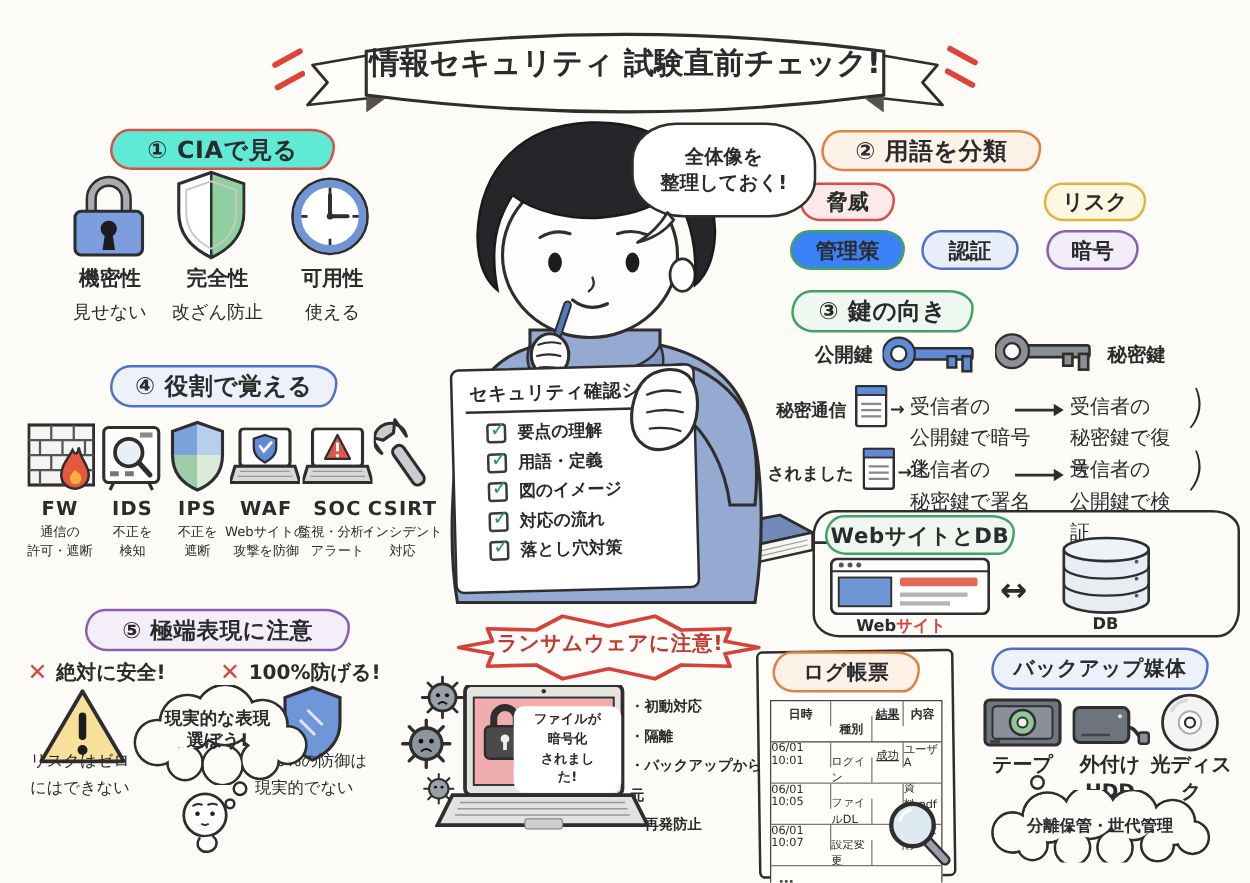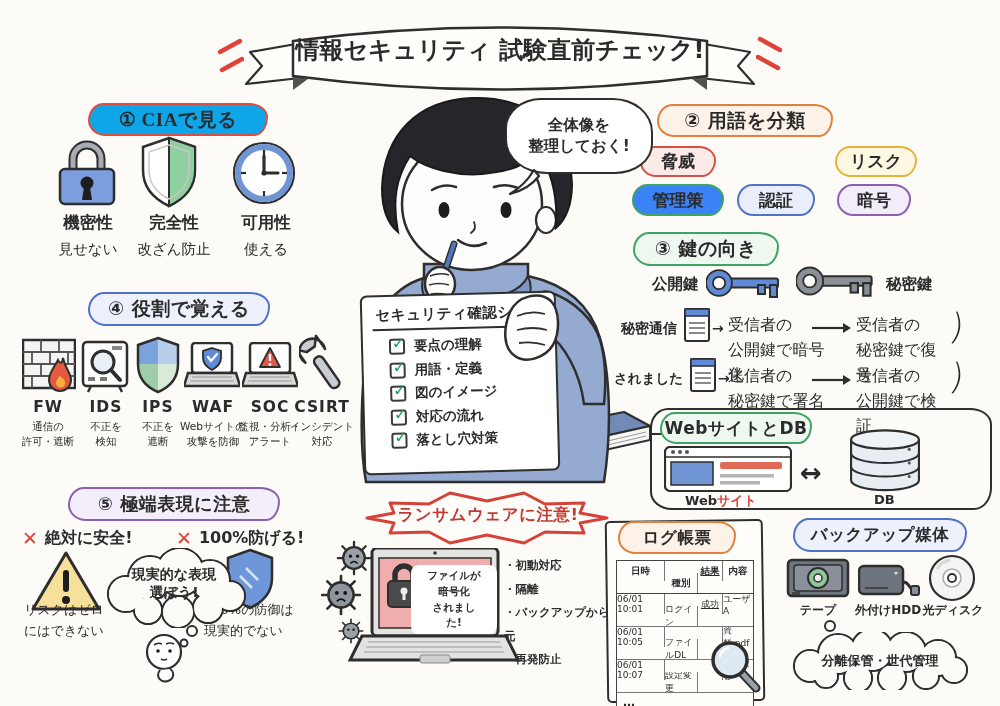--- a/index.html
+++ b/index.html
@@ -6,21 +6,21 @@
   body { background:#e8e8e4; font-family:"DejaVu Sans","Liberation Sans",sans-serif; }
   .canvas { position:relative; width:1000px; height:706px; background:#fcfbf7; overflow:hidden;
             color:#2b2b2b; margin:0 auto; }
   .abs { position:absolute; }
   .pre { white-space:pre-line; }
 
   
   .sec-head { position:absolute; display:flex; align-items:center; justify-content:center;
               font-weight:700; border:2.5px solid; background:#fff;
               border-radius:16px 20px 14px 18px / 18px 14px 20px 16px; letter-spacing:.5px; }
-  .hd-red    { border-color:#d84f45; background:#0ea5e9;font-family:Liberation Serif, serif; }
+  .hd-red    { border-color:#d84f45; background:#5eead4; }
   .hd-orange { border-color:#e0813f; background:#fdf2e8; }
   .hd-green  { border-color:#3fa463; background:#eef8f1; }
   .hd-blue   { border-color:#5072c6; background:#edf1fb; }
   .hd-purple { border-color:#8b5fb2; background:#f4eefa; }
 
   
   .pill { position:absolute; display:flex; align-items:center; justify-content:center;
           border:2.5px solid; font-size:17px; font-weight:600;
           border-radius:16px 18px 15px 17px / 17px 15px 18px 16px; }
   .p-threat  { border-color:#d84f45; background:#fbeae8; }
@@ -97,21 +97,21 @@
   .lt-row span:last-child { border-right:none; }
   .lt-row span:nth-child(1){ width:48px; }
   .lt-row span:nth-child(2){ width:33px;margin-top:12px; }
   .lt-row span:nth-child(3){ width:25px;text-decoration:underline; }
   .lt-row span:nth-child(4){ width:30px; }
   .lt-head span { font-weight:700; font-size:9.5px; }
   .lt-head { border-bottom:1.5px solid #444; }
   .lt-more { height:18px; display:flex; align-items:center; padding-left:6px;
              font-size:12px; font-weight:700; letter-spacing:2px; }
 
-  .bk-label { position:absolute; font-size:12px; font-weight:600; text-align:center; }
+  .bk-label { position:absolute; font-size:16px; font-weight:600; text-align:center; }
 </style>
 </head>
 <body>
 
 <div class="canvas">
 
   <svg class="abs" style="left:238px; top:8px;" width="524" height="92" viewBox="0 0 524 92">
     <polygon points="58,36 12,44 24,58 8,76 62,70" fill="#fffefb" stroke="#2e2e2e" stroke-width="2.2" stroke-linejoin="round"></polygon>
     <polygon points="466,36 512,44 500,58 516,76 462,70" fill="#fffefb" stroke="#2e2e2e" stroke-width="2.2" stroke-linejoin="round"></polygon>
     <polygon points="55,68 70,71 55,82" fill="#55524e"></polygon>

